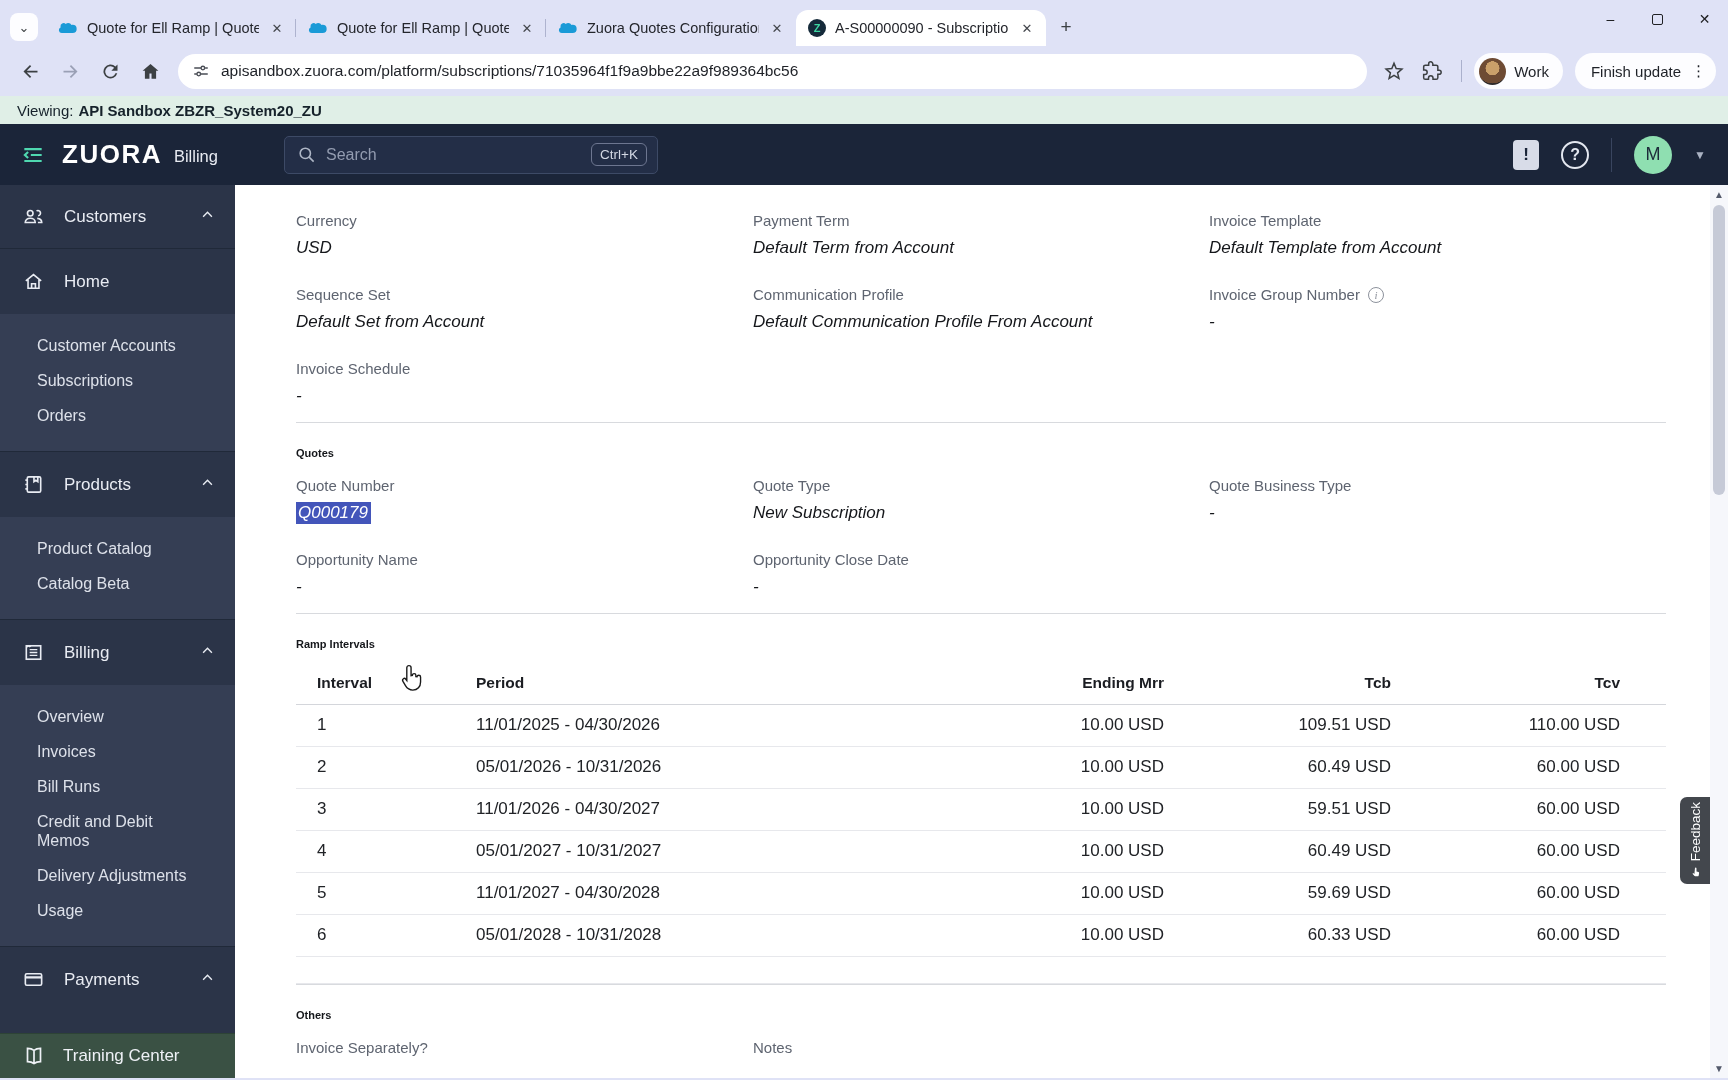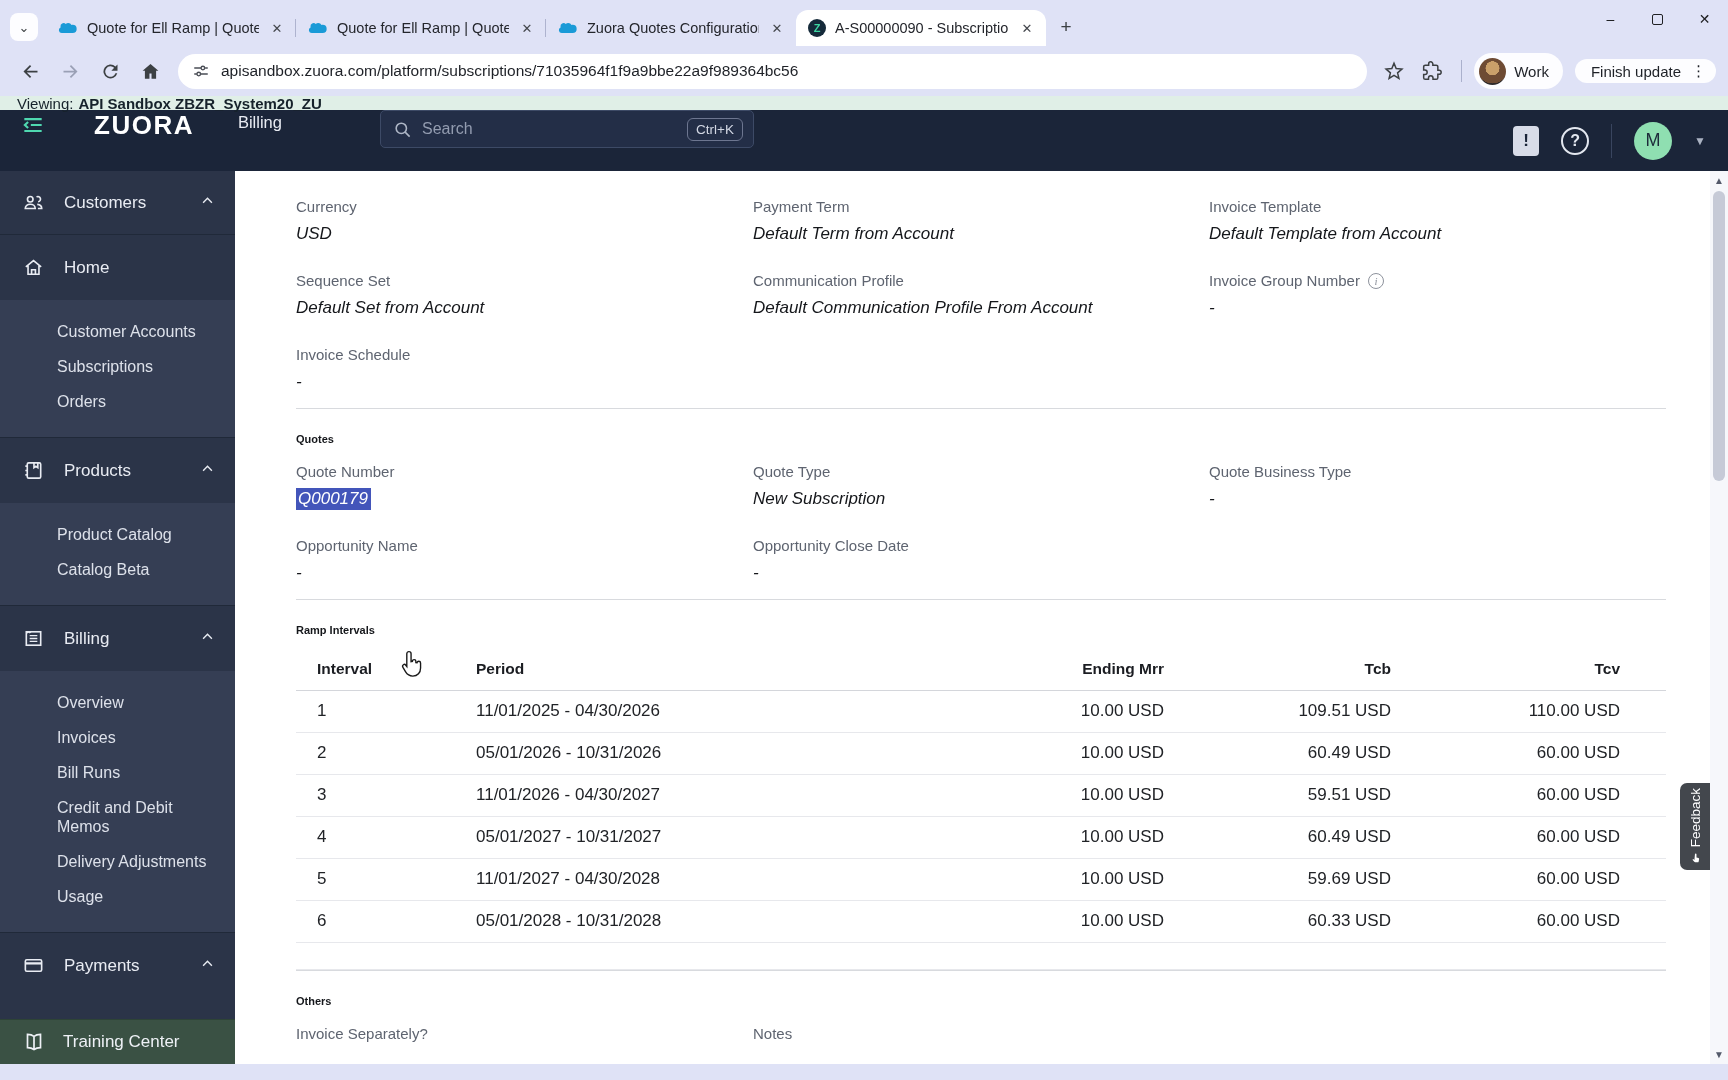--- a/index.html
+++ b/index.html
@@ -28,30 +28,30 @@
   .navbtn.disabled svg { fill:#9aa0b5; }
   .urlbar { flex:1; max-width:1230px; height:35px; background:#ffffff; border-radius:18px; display:flex; align-items:center; padding:0 14px; gap:11px; margin:0 6px; }
   .urlbar svg { width:18px; height:18px; stroke:#4a4d55; fill:none; stroke-width:1.8; flex-shrink:0; }
   .urltext { font-size:15.5px; color:#1e2127; white-space:nowrap; overflow:hidden; }
   .tb-icon { width:34px; height:34px; display:flex; align-items:center; justify-content:center; }
   .tb-icon svg { width:20px; height:20px; }
   .tb-sep { width:1px; height:22px; background:#aab0cc; margin:0 8px; }
   .profile-chip { height:36px; background:#fdfdff; border-radius:18px; display:flex; align-items:center; gap:8px; padding:0 14px 0 5px; }
   .avatar-photo { width:27px; height:27px; border-radius:50%; background:radial-gradient(circle at 50% 38%, #caa06a 0 32%, #6e4b33 33% 70%, #2e2a2a 71%); }
   .profile-chip span { font-size:15px; color:#1e2127; }
-  .update-btn { height:24px; background:#fdfdff; border-radius:18px; display:flex; align-items:center; gap:10px; padding:0 10px 0 16px; margin-left:8px; }
+  .update-btn { height:36px; background:#fdfdff; border-radius:18px; display:flex; align-items:center; gap:10px; padding:0 10px 0 16px; margin-left:8px; }
   .update-btn span { font-size:15px; color:#1e2127; }
   .kebab { font-size:15px; color:#1e2127; letter-spacing:0; }
 
   
-  .env-banner { height:14px; background:#e0efe7; display:flex; align-items:center; padding-left:17px; font-size:15px; color:#16222b; gap:5px; }
+  .env-banner { height:28px; background:#e0efe7; display:flex; align-items:center; padding-left:17px; font-size:15px; color:#16222b; gap:5px; }
   .env-banner b { font-weight:bold; }
 
   
-  .app-header { height:61px; background:#1b2539; display:flex; padding:0 22px 0 18px;gap:32px; }
+  .app-header { height:61px; background:#1b2539; display:flex; align-items:center; padding:0 22px 0 18px; }
   .collapse-icon { width:30px; height:30px; margin-right:14px; display:flex; align-items:center; justify-content:center; }
   .zuora-logo { color:#ffffff; font-weight:bold; font-size:26px; letter-spacing:1.5px; }
   .product-label { color:#e8ebf2; font-size:16.5px; margin-left:12px; margin-top:3px; }
   .search-box { width:374px; height:38px; margin-left:66px; background:#232e47; border:1px solid #3d4a66; border-radius:5px; display:flex; align-items:center; padding:0 10px 0 12px; gap:10px; }
   .search-box svg { width:19px; height:19px; stroke:#aeb6c6; fill:none; stroke-width:2; }
   .search-box input { flex:1; background:transparent; border:none; outline:none; font-size:16px; color:#d7dce6; font-family:"Liberation Sans",sans-serif; }
   .search-box input::placeholder { color:#939cb0; }
   .kbd-badge { border:1px solid #6d7690; border-radius:6px; padding:3px 8px; font-size:13.5px; color:#d3d8e4; }
   .hdr-right { margin-left:auto; display:flex; align-items:center; gap:22px; }
   .alert-icon { width:26px; height:30px; background:#d8dce8; border-radius:4px; display:flex; align-items:center; justify-content:center; color:#1b2539; font-weight:bold; font-size:17px; }
@@ -64,21 +64,21 @@
   .app-body { display:flex; height:893px; position:relative; }
 
   
   .sidebar { width:235px; background:#2b3448; display:flex; flex-direction:column; flex-shrink:0; }
   .nav-row { height:66px; display:flex; align-items:center; padding:0 20px 0 22px; gap:19px; border-top:1px solid #202939; color:#e9ecf3; font-size:17px; cursor:pointer; }
   .nav-row:first-child { border-top:none; height:63px; }
   .nav-row svg { width:23px; height:23px; stroke:#e9ecf3; fill:none; stroke-width:1.7; flex-shrink:0; }
   .nav-chevron { margin-left:auto; }
   .nav-chevron svg { width:15px; height:15px; stroke-width:2.2; }
   .submenu { background:#353e54; padding:14px 0 18px; list-style:none; }
-  .submenu li { padding:8px 26px 8px 57px; font-size:16px; color:#dde1ea; line-height:19px; cursor:pointer; }
+  .submenu li { padding:8px 26px 8px 37px; font-size:16px; color:#dde1ea; line-height:19px; cursor:pointer; }
   .training-row { margin-top:auto; height:45px; background:#3a5144; border-top:1px solid #2d4336; display:flex; align-items:center; gap:17px; padding:0 22px; color:#eef1f6; font-size:17px; cursor:pointer; }
   .training-row svg { width:24px; height:24px; stroke:#eef1f6; fill:none; stroke-width:1.7; }
   .sidebar-scroll-up { position:absolute; left:237px; top:2px; font-size:9px; color:#5b5f68; }
   .sidebar-scroll-thumb { position:absolute; left:238px; top:14px; width:8px; height:514px; background:#a9adb6; border-radius:4px; }
 
   
   .content { flex:1; background:#ffffff; position:relative; padding:27px 62px 0 61px; overflow:hidden; }
   .fields-grid { display:grid; grid-template-columns:457px 456px 1fr; row-gap:28px; }
   .fld .lbl { font-size:15px; color:#5e6470; display:flex; align-items:center; gap:8px; }
   .fld .val { margin-top:9px; font-size:17px; color:#15171b;font-style:italic; }

